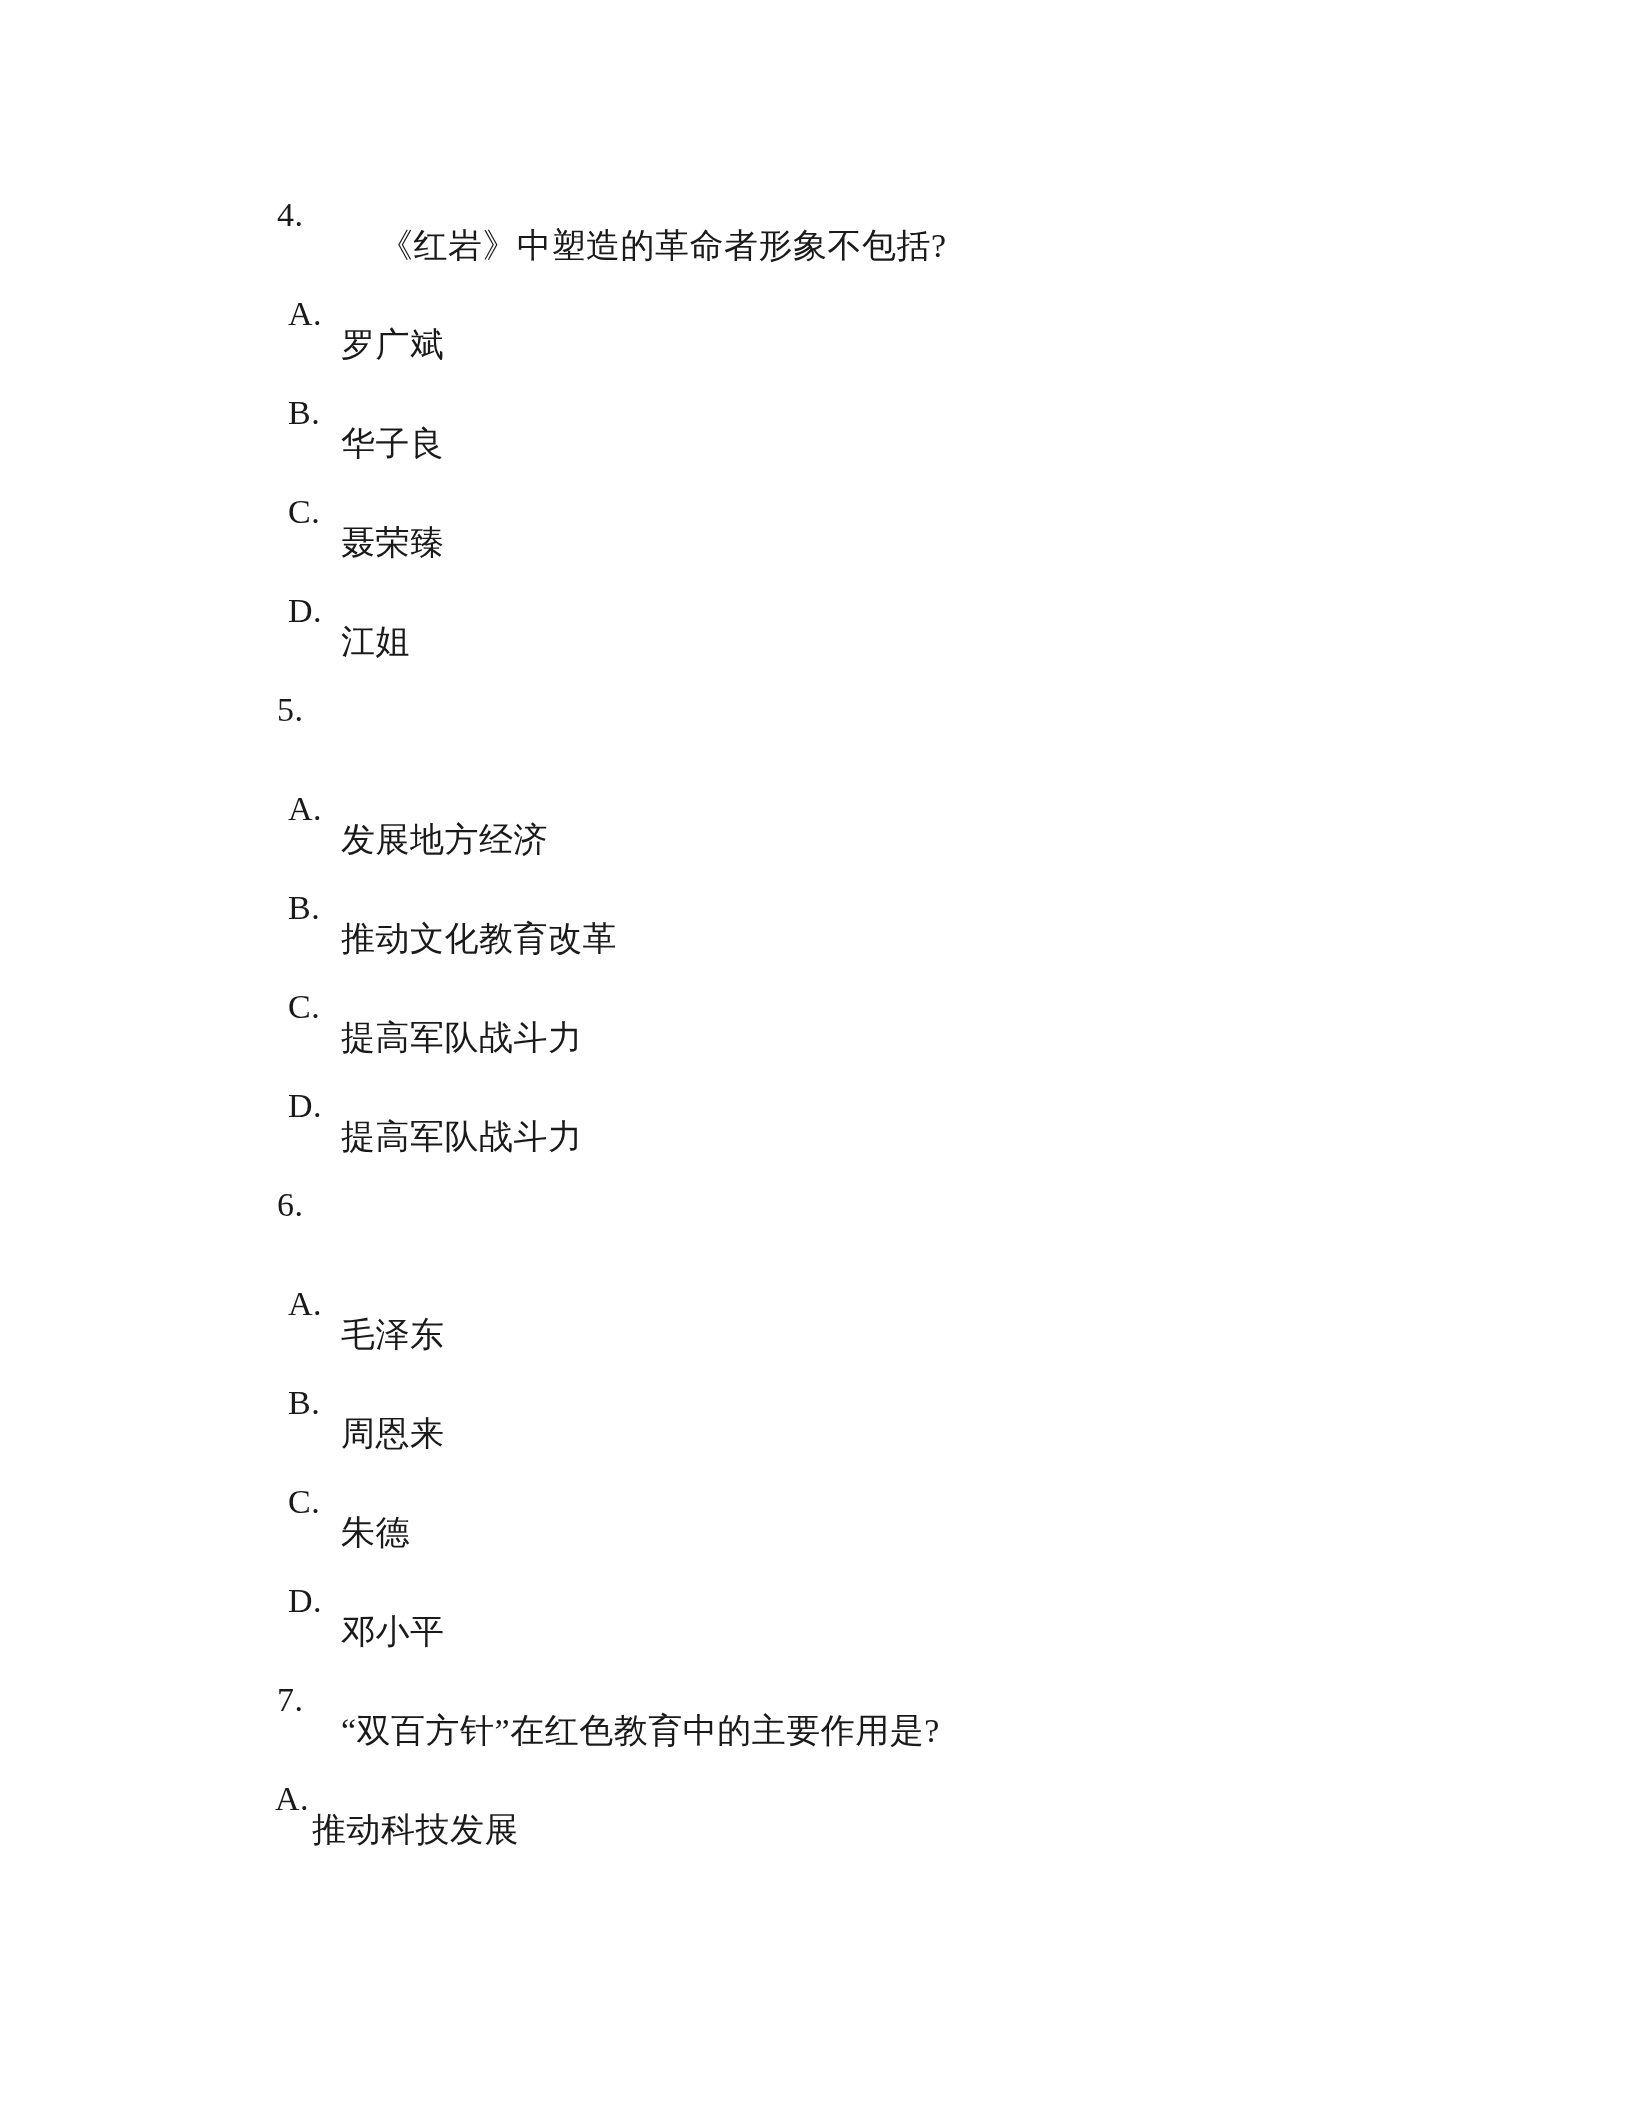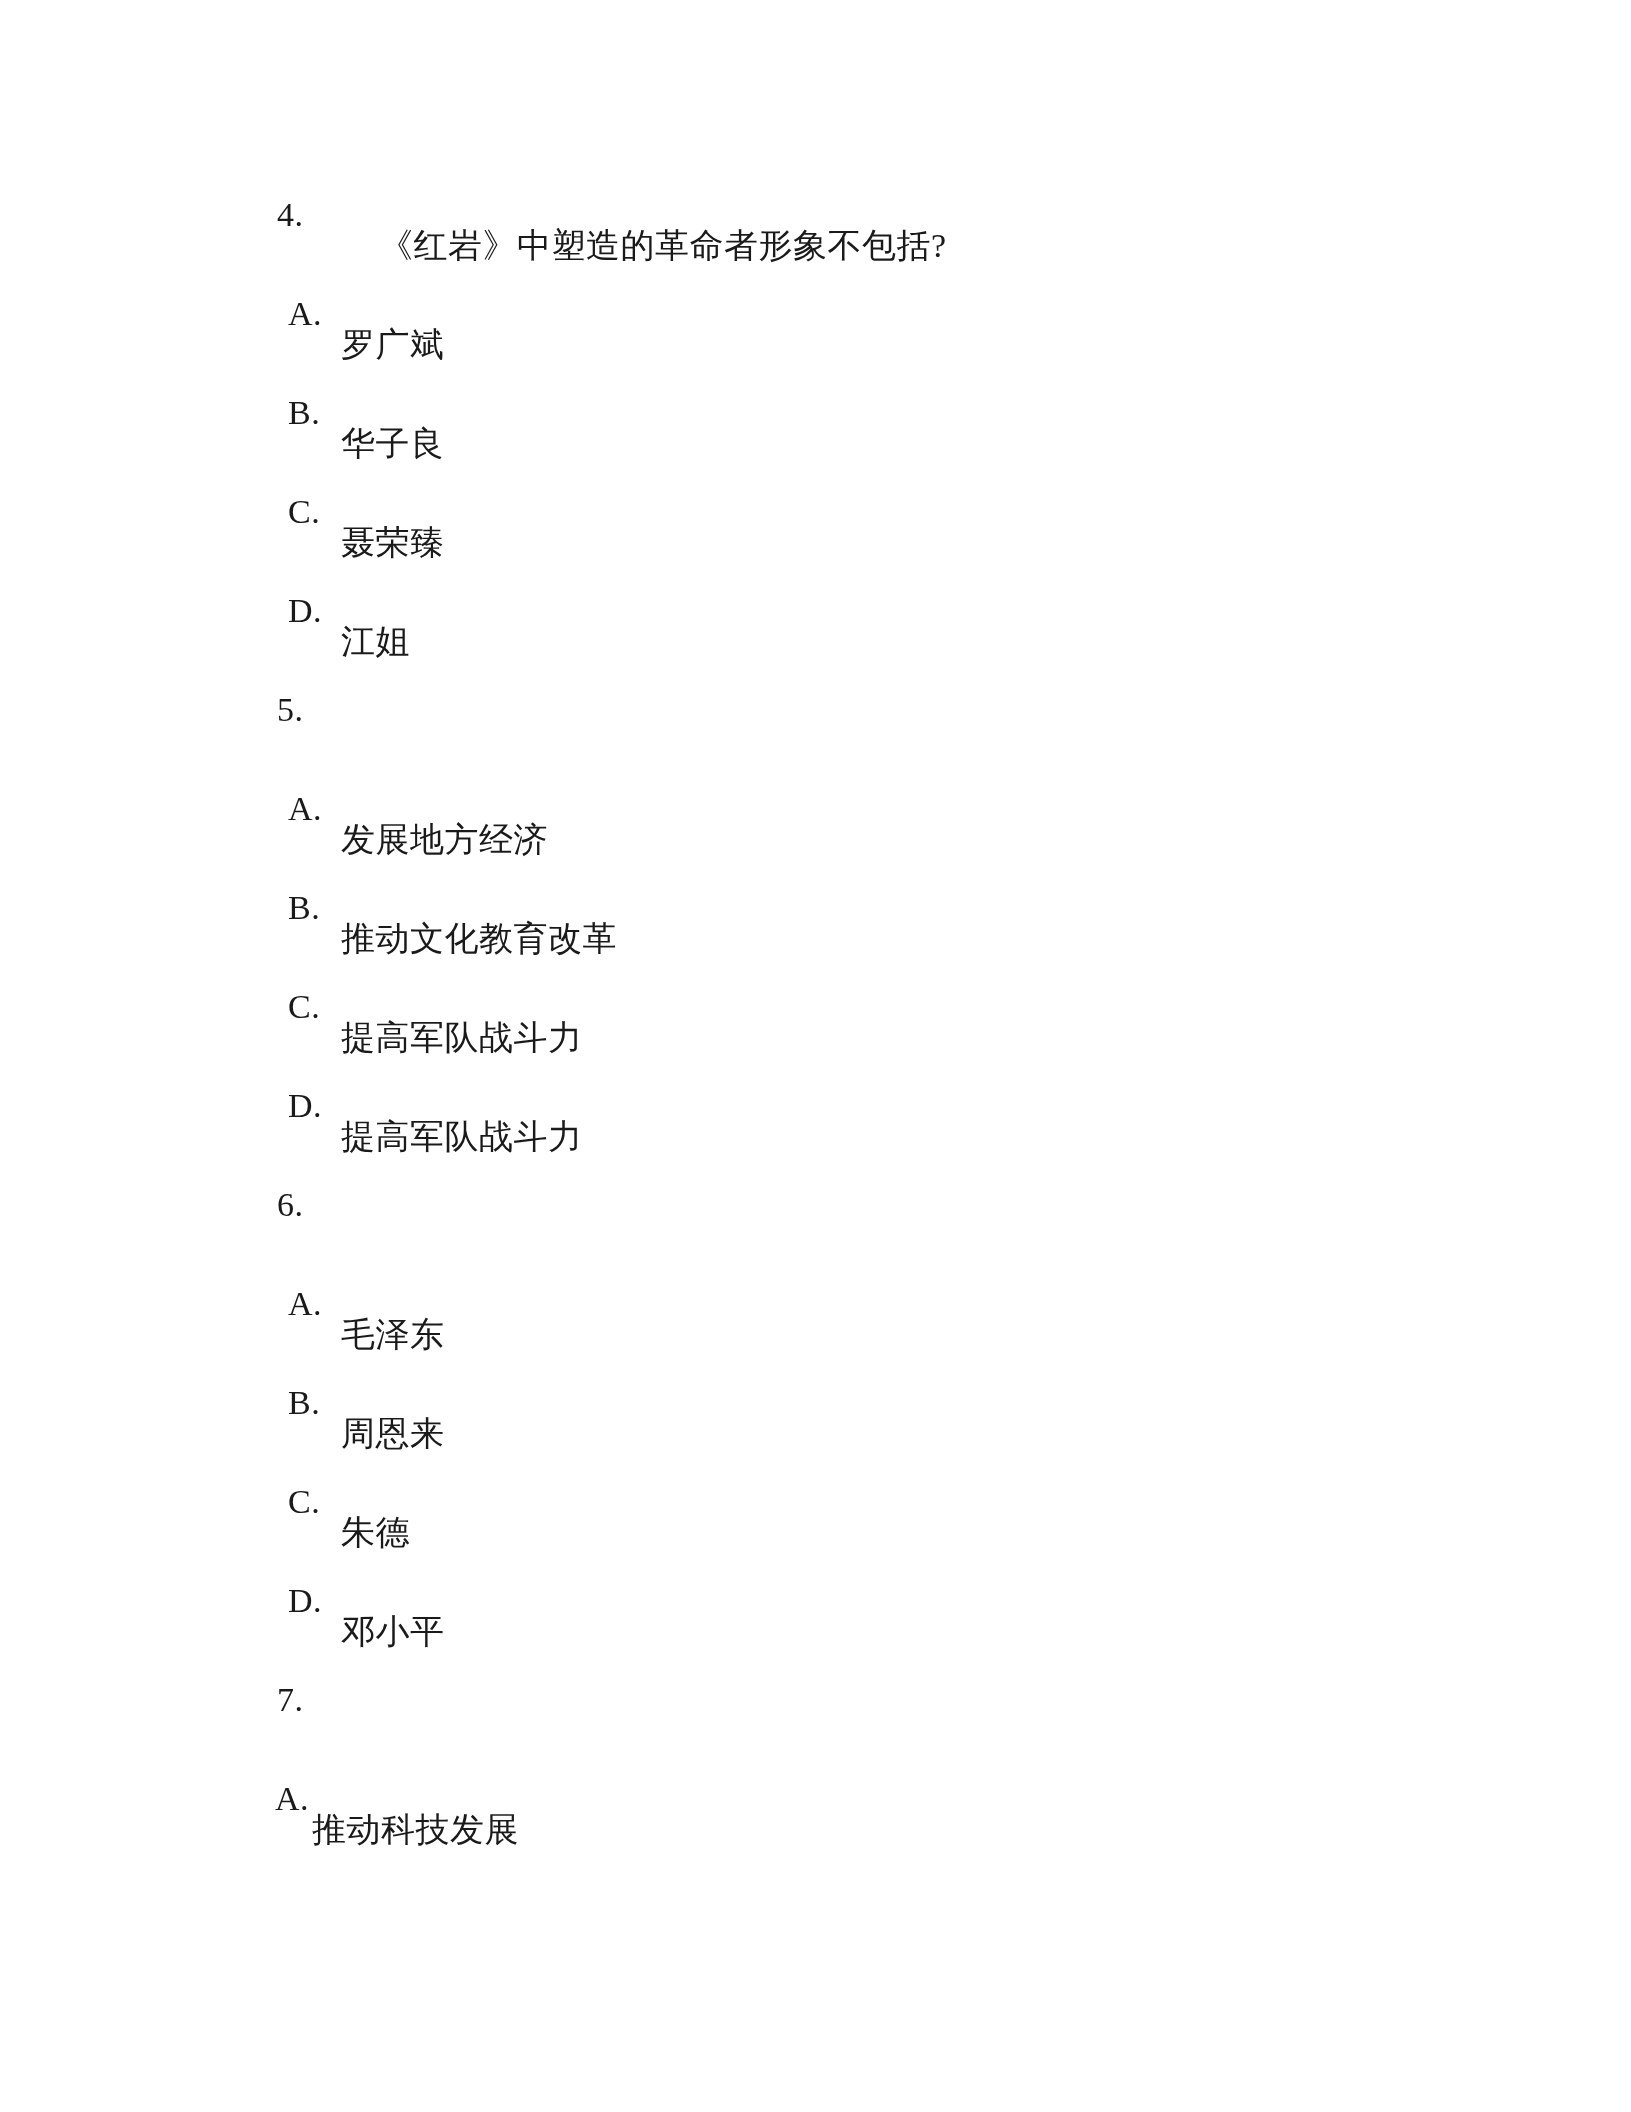--- a/index.html
+++ b/index.html
@@ -118,19 +118,20 @@
       <div class="line option">
         <span class="num">C.</span>
         <span class="txt">朱德</span>
       </div>
       <div class="line option">
         <span class="num">D.</span>
         <span class="txt">邓小平</span>
       </div>
       <div class="line question">
         <span class="num">7.</span>
+        <span class="txt">“双百方针”在红色教育中的主要作用是?</span>
       </div>
       <div class="line option tight">
         <span class="num">A.</span>
         <span class="txt">推动科技发展</span>
       </div>
     </div>
 </div>
 
 </body></html>

